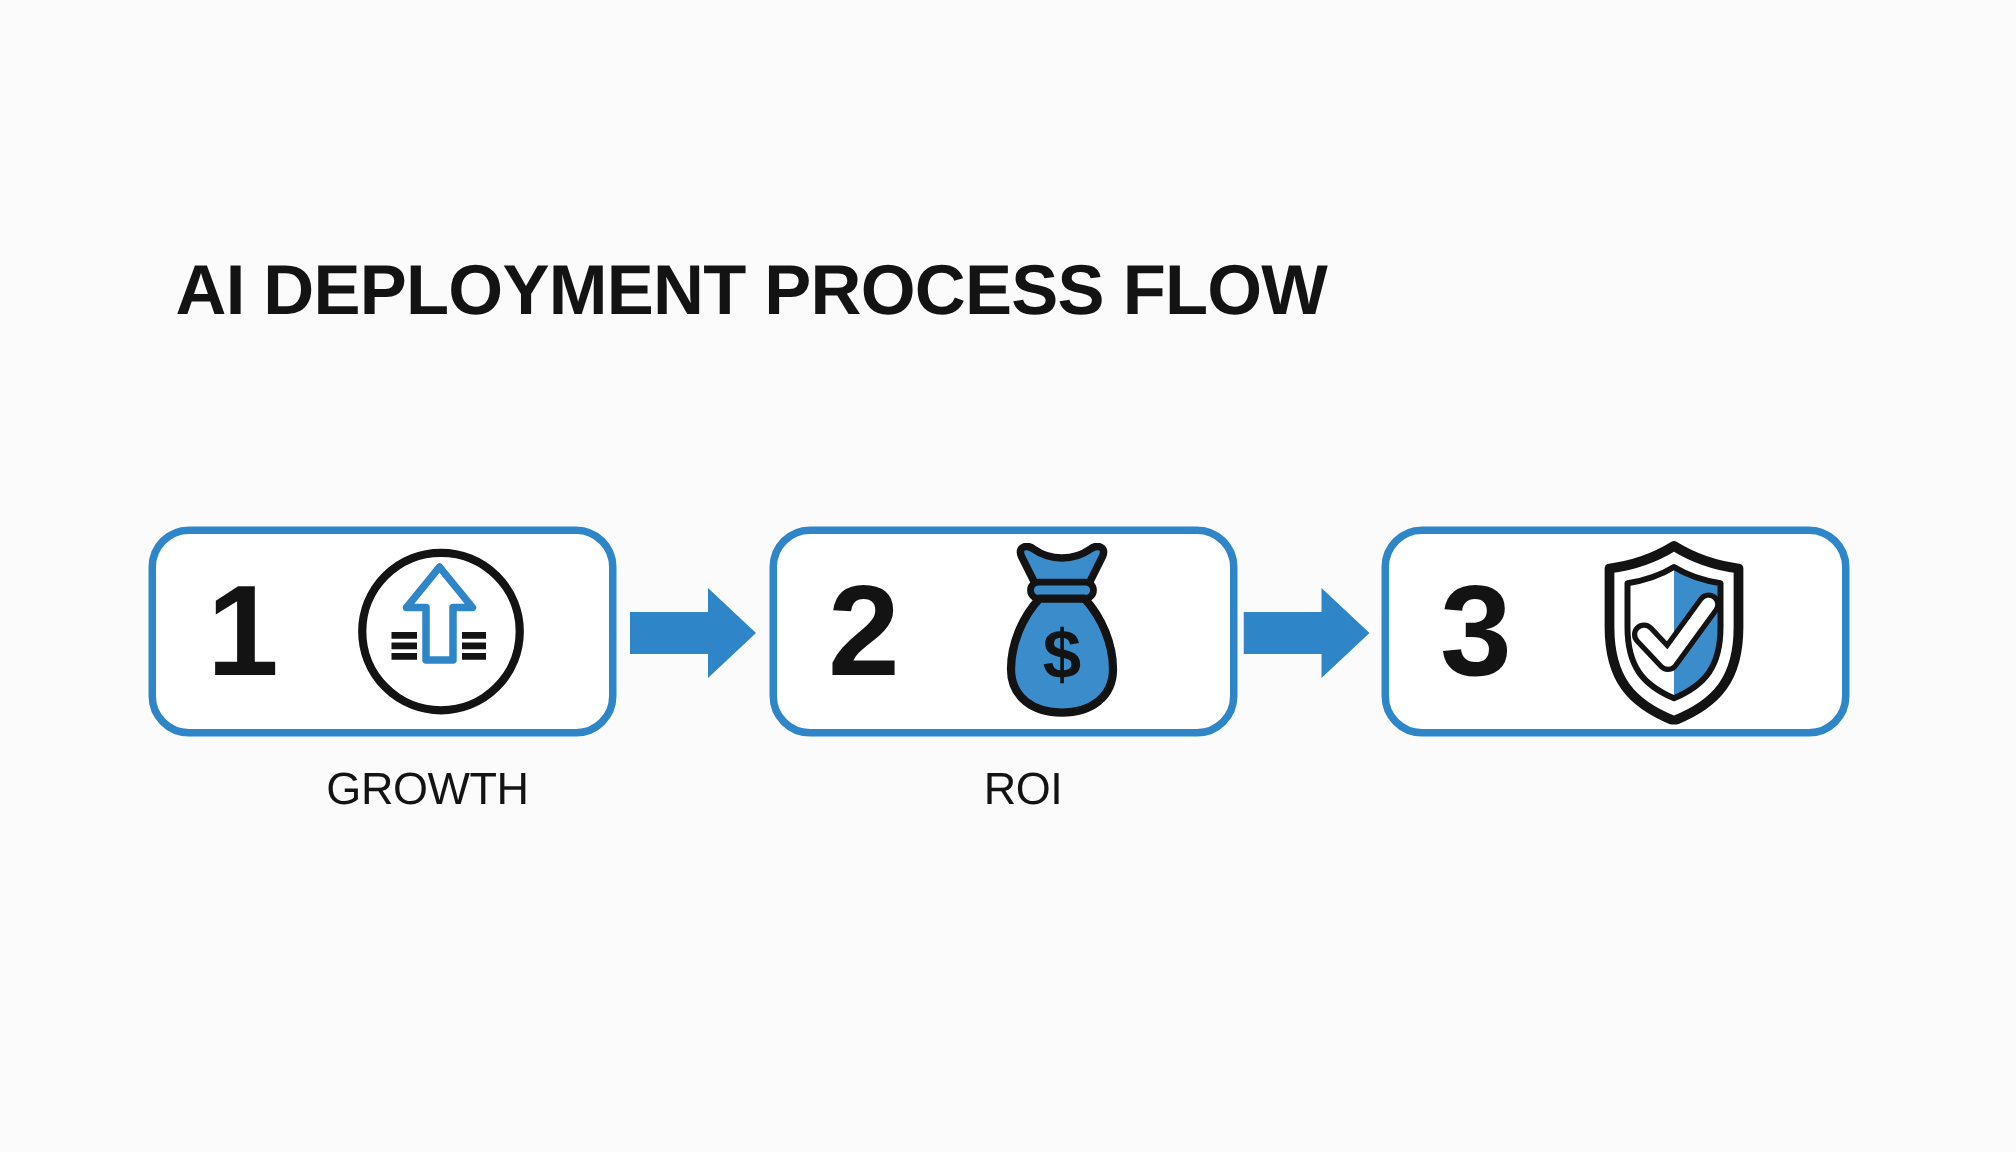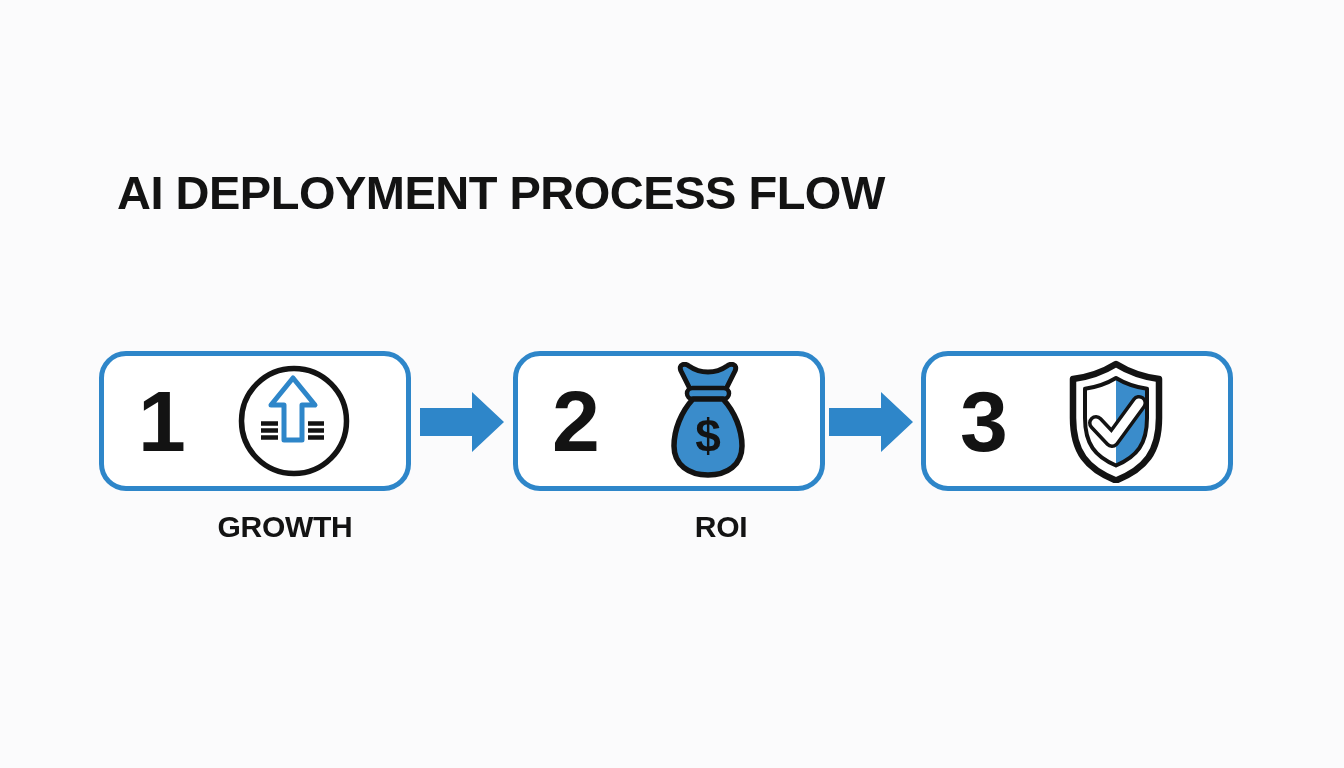--- a/index.html
+++ b/index.html
@@ -24,22 +24,22 @@
   .num{position:absolute;left:8px;width:100px;top:50%;transform:translateY(-50%);
     text-align:center;font-size:86px;line-height:1;font-weight:bold;color:var(--ink);}
 
   .icon-slot{position:absolute;left:130px;width:120px;height:124px;top:50%;
     transform:translateY(-50%);display:flex;align-items:center;justify-content:center;}
 
   .connector{position:absolute;top:392px;width:84px;height:60px;}
   .conn-1{left:420px;} .conn-2{left:829px;}
 
   .step-label{position:absolute;top:512px;width:300px;text-align:center;
-    font-size:30px;line-height:1;font-weight:bold;letter-spacing:-0.3px;color:var(--ink);white-space:nowrap;}
-  .label-1{left:135px;} .label-2{left:571px;} .label-3{left:959px;}
+    font-size:30px;line-height:1;font-weight:normal;letter-spacing:-0.3px;color:var(--ink);white-space:nowrap;}
+  .label-1{left:135px;} .label-2{left:532px;} .label-3{left:959px;}
 </style>
 </head>
 <body>
 
 <div class="canvas">
 
   <h1 class="title">AI DEPLOYMENT PROCESS FLOW</h1>
 
   <div class="step-box box-1">
     <span class="num">1</span>

